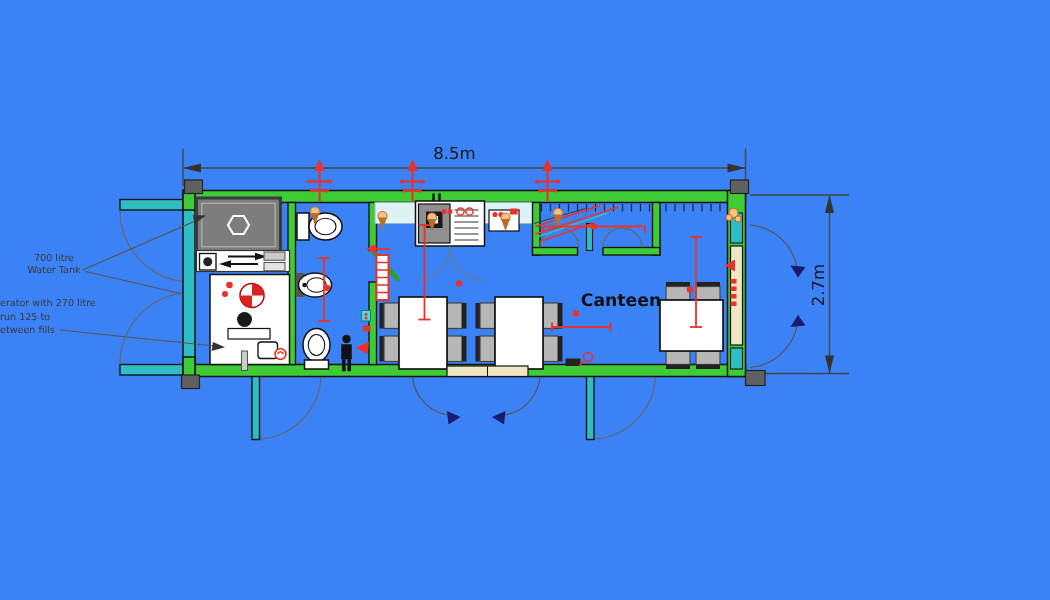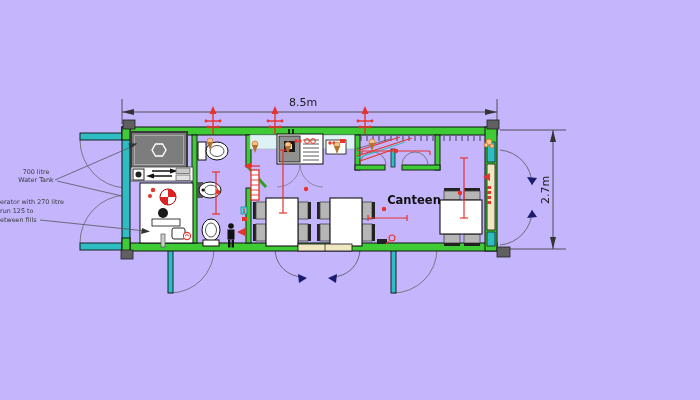--- a/index.html
+++ b/index.html
@@ -1,16 +1,16 @@
 <!DOCTYPE html>
 <html><head>
 <meta charset="utf-8">
 <style>
   html,body{margin:0;padding:0;background:#fff;}
-  .stage{position:relative;width:700px;height:400px;background:#c4b5fd;overflow:hidden;
+  .stage{position:relative;width:700px;height:400px;background:#3b82f6;overflow:hidden;
          font-family:"DejaVu Sans", sans-serif;}
   svg{position:absolute;left:0;top:0;}
   svg text{font-family:"DejaVu Sans", sans-serif;fill:#333;}
   .dim-text{font-size:11px;fill:#1a1a1a;}
   .room-text{font-size:11.5px;font-weight:bold;fill:#111;}
   .note-text{font-size:6.4px;fill:#3a3a3a;}
 </style>
 </head>
 <body>
 

